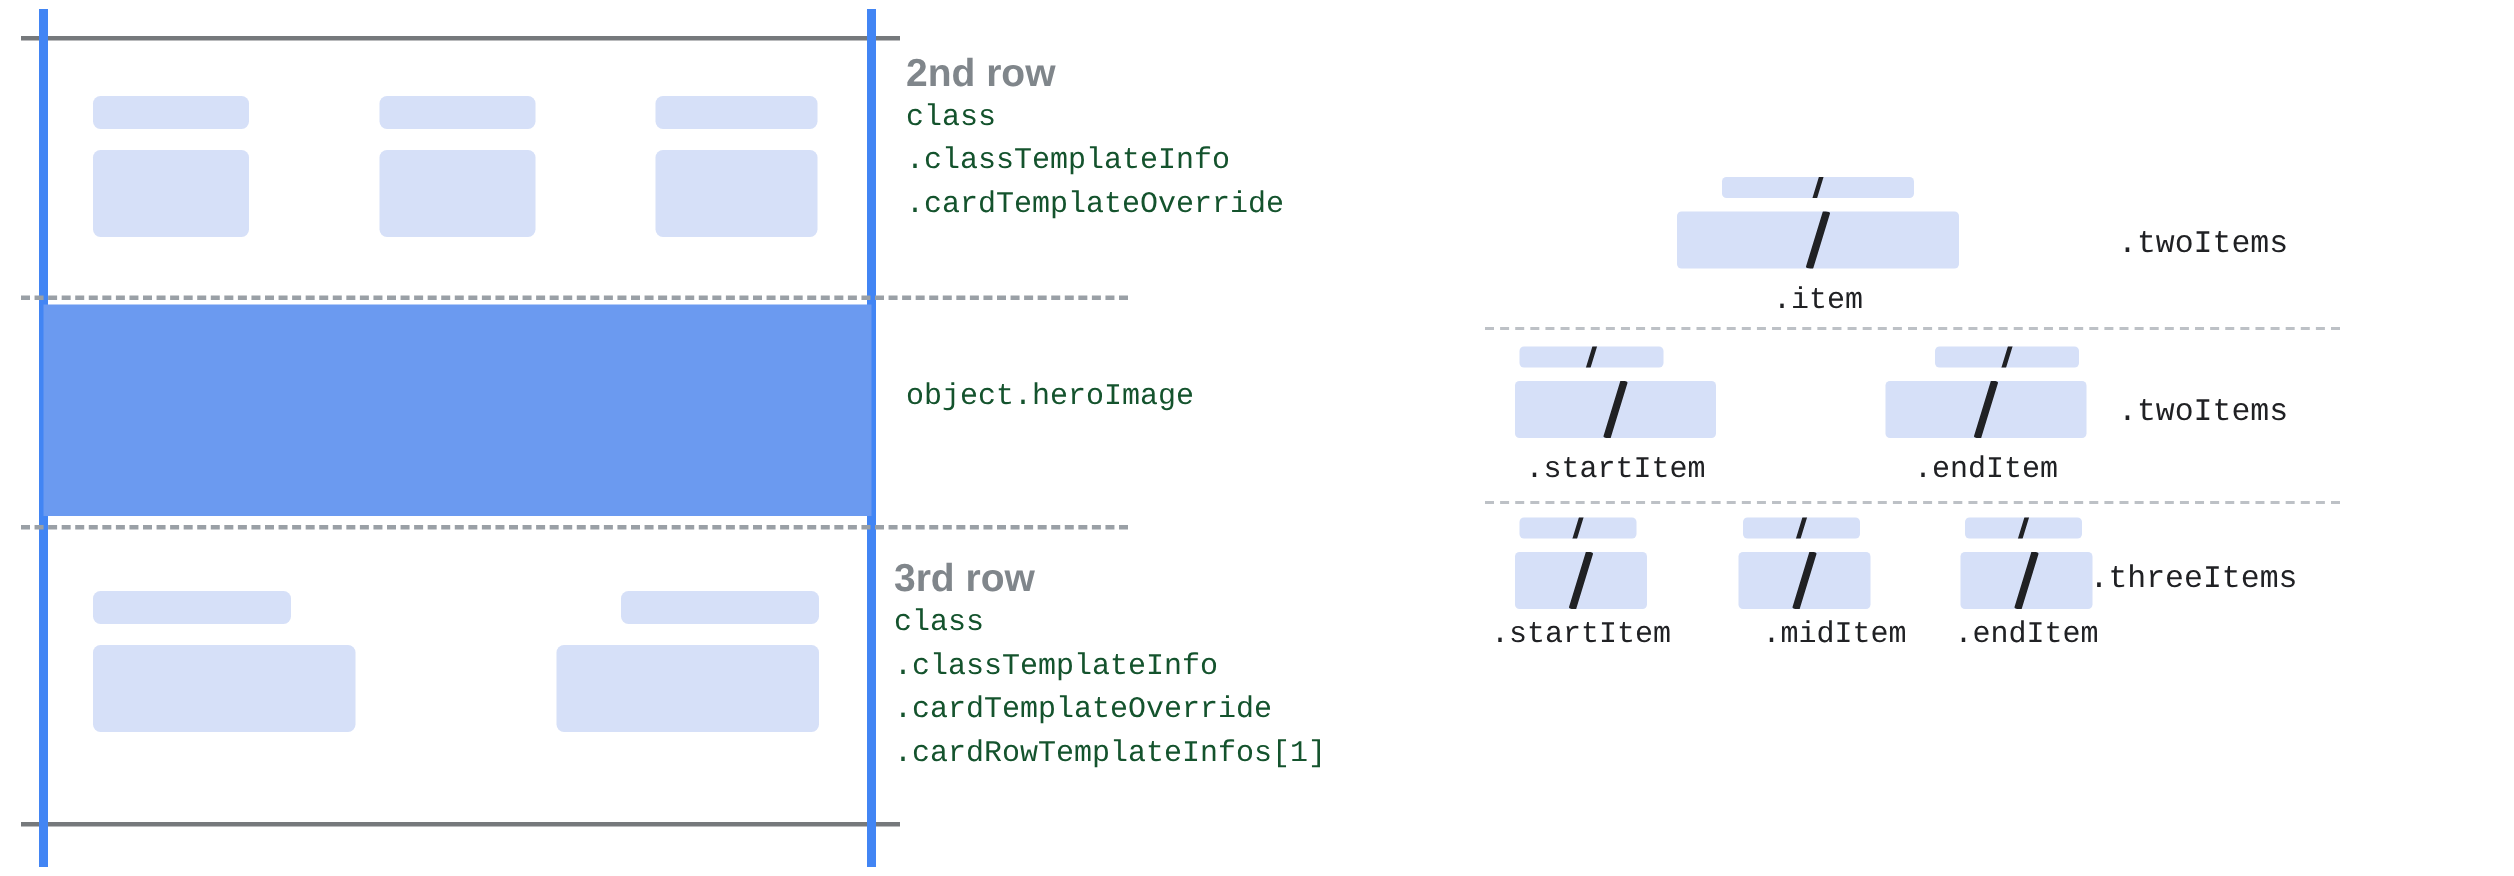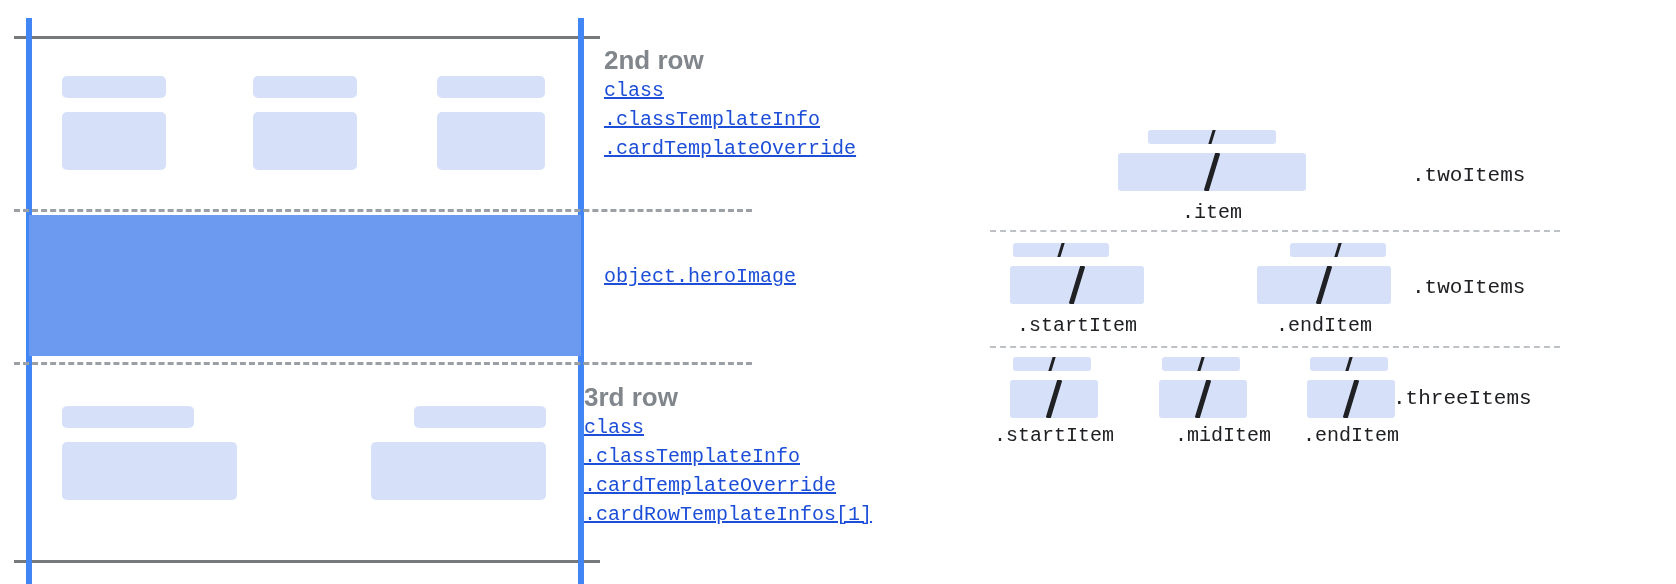--- a/index.html
+++ b/index.html
@@ -13,21 +13,20 @@
     position: relative;
     overflow: hidden;
     font-family: "Liberation Sans", sans-serif;
   }
 
   .stage {
     position: absolute;
     left: 0; top: 0;
     width: 1676px;
     height: 422px;
-    margin-top: 12px;
   }
 
   
   #card-diagram {
     position: absolute;
     left: 0px; top: 0px;
     width: 600px; height: 584px;
   }
 
   .guide-vline {
@@ -81,24 +80,23 @@
     font-family: "Liberation Sans", sans-serif;
     font-size: 26px;
     font-weight: bold;
     color: #80868b;
     line-height: 32px;
     white-space: pre;
   }
   .mono {
     font-family: "Liberation Mono", "DejaVu Sans Mono", monospace;
     font-size: 20px;
-    color: #1d4ed8;
+    color: #14532d;
     line-height: 29px;
     white-space: pre;
-    text-decoration: underline;
   }
 
   
   #items-diagram {
     position: absolute;
     left: 960px; top: 0px;
     width: 716px; height: 584px;
   }
   .sep-dot {
     position: absolute;
@@ -183,21 +181,21 @@
     <div class="row-title">2nd row</div>
     <div class="mono">class</div>
     <div class="mono">.classTemplateInfo</div>
     <div class="mono">.cardTemplateOverride</div>
   </div>
 
   <div class="txt-block" style="left:604px; top:250px;">
     <div class="mono">object.heroImage</div>
   </div>
 
-  <div class="txt-block" style="left:584px; top:369px;">
+  <div class="txt-block" style="left:596px; top:369px;">
     <div class="row-title">3rd row</div>
     <div class="mono">class</div>
     <div class="mono">.classTemplateInfo</div>
     <div class="mono">.cardTemplateOverride</div>
     <div class="mono">.cardRowTemplateInfos[1]</div>
   </div>
 
   <div id="items-diagram">
 
     <div class="tile thin" style="left:188px; top:118px; width:128px; height:14px;">

